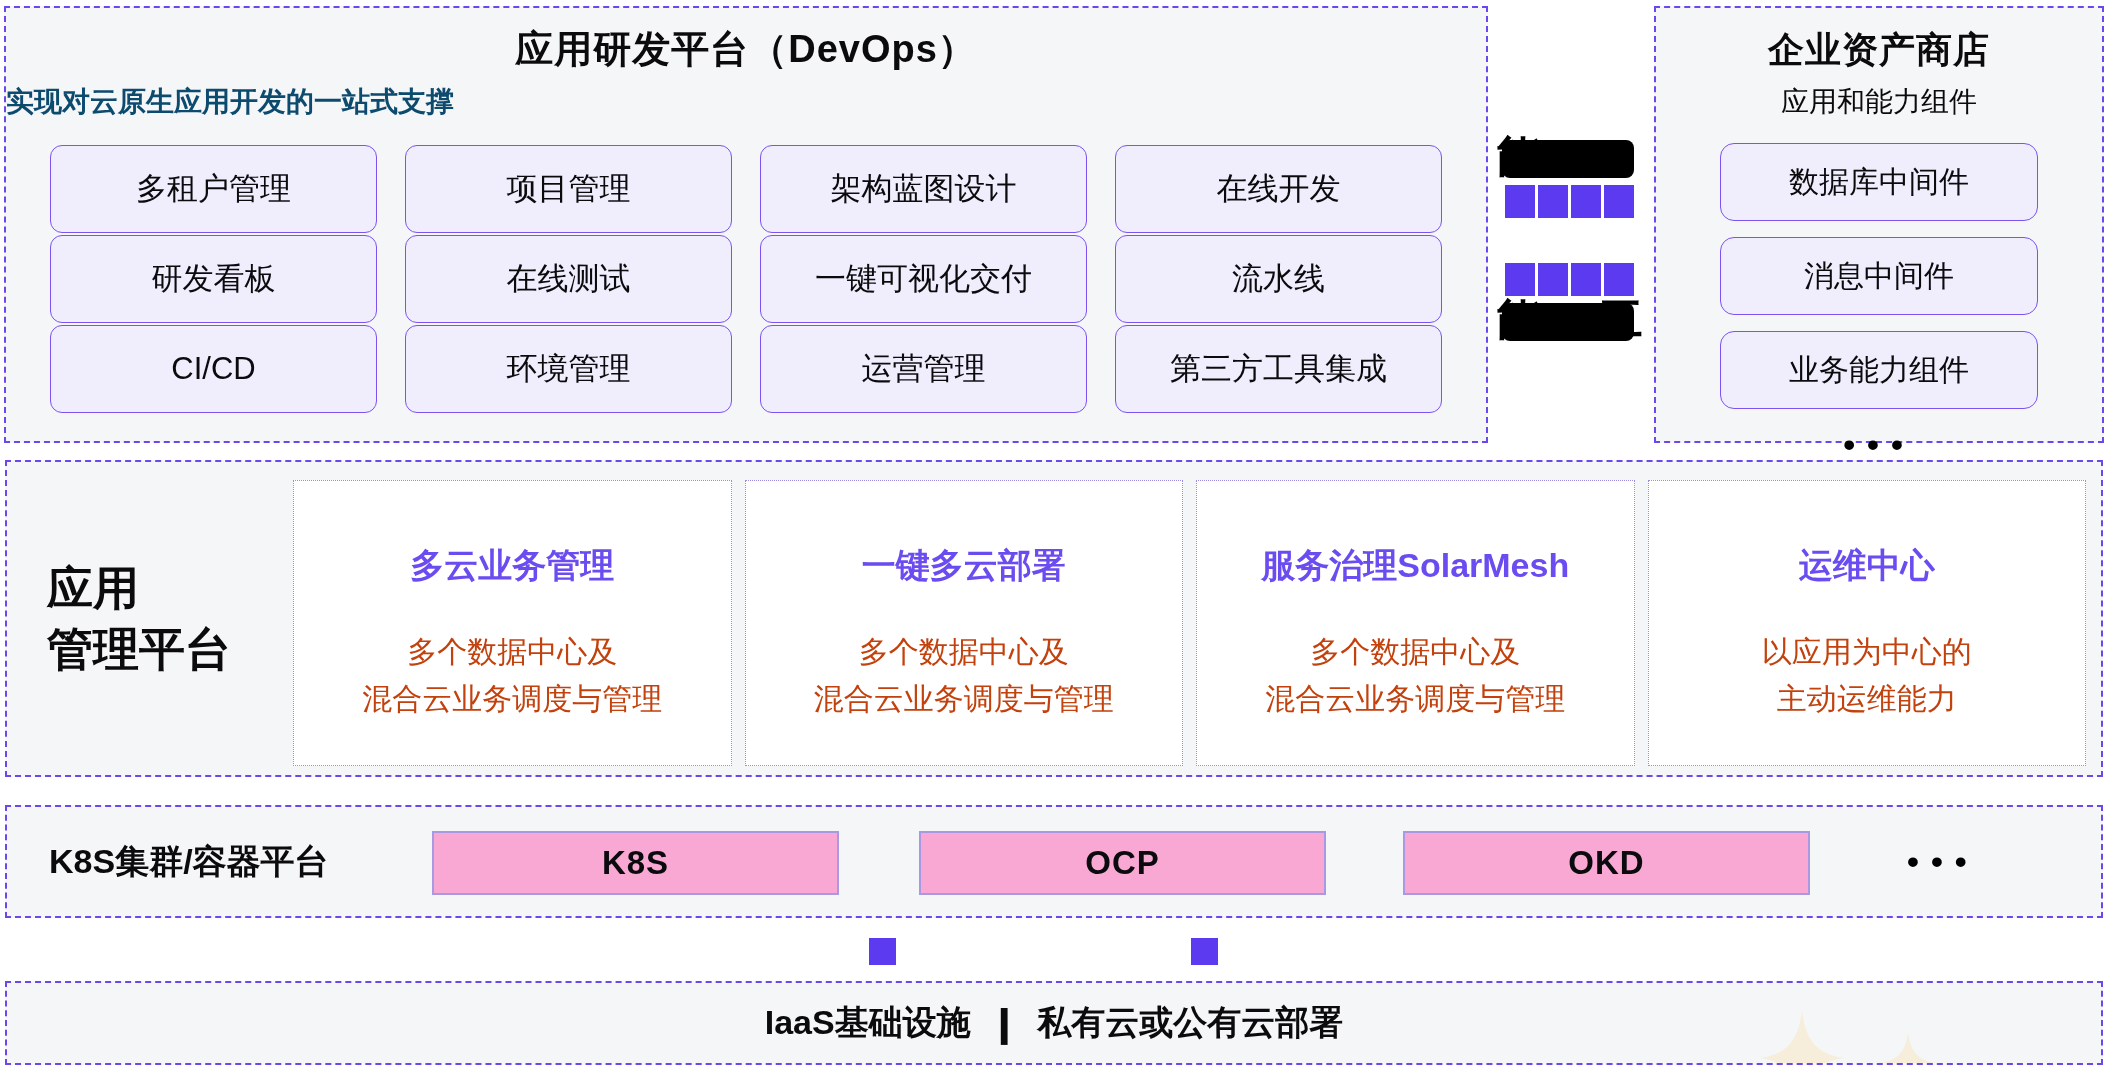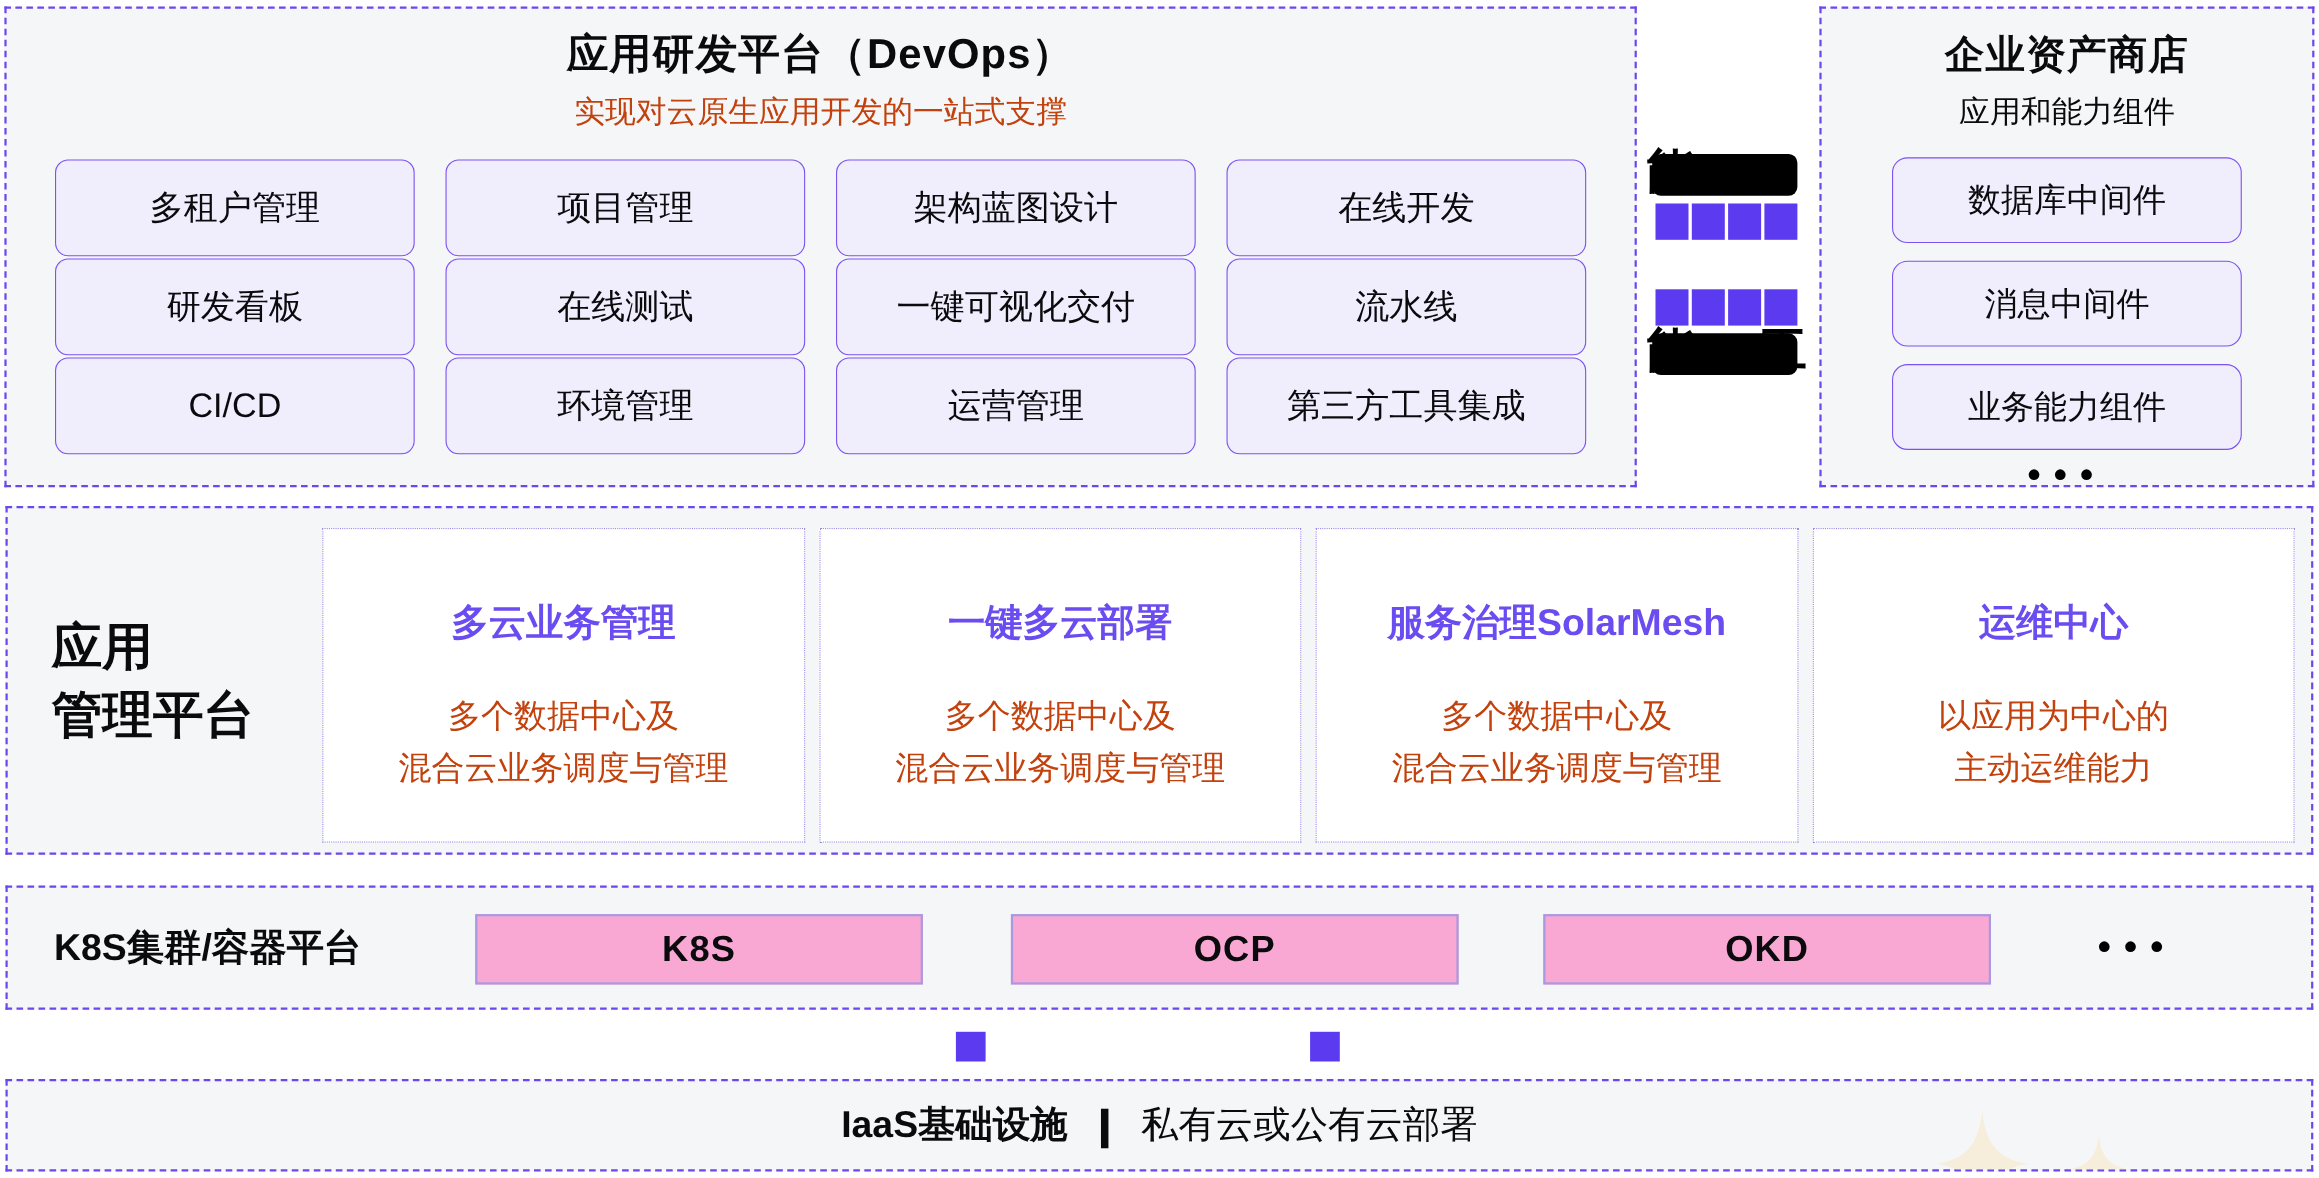--- a/index.html
+++ b/index.html
@@ -5,21 +5,21 @@
   * { margin:0; padding:0; box-sizing:border-box; }
   html,body { background:#ffffff; }
   body { font-family:"Liberation Sans","DejaVu Sans",sans-serif; color:#0b0b0e; }
   .canvas { position:relative; width:2105px; height:1071px; background:#ffffff; overflow:hidden; }
 
   .panel { position:absolute; background:#f5f6f8; border:2px dashed #6c47ee; }
 
   
   .devops { left:4px; top:6px; width:1484px; height:437px; }
   .devops h1 { margin-top:16px; text-align:center; font-size:38px; font-weight:800; letter-spacing:1px; }
-  .devops .sub { margin-top:8px; text-align:center; font-size:28px; font-weight:400; color:#c2410c; }
+  .devops .sub { margin-top:8px; font-size:28px; font-weight:700; color:#0c4a6e; }
   .feature-grid { margin:24px 44px 0 44px; display:grid; grid-template-columns:repeat(4,1fr); gap:2px 28px; }
   .chip { height:88px; background:#f0edfc; border:1.5px solid #7c52f0; border-radius:12px;
           display:flex; align-items:center; justify-content:center; font-size:31px; }
 
   
   .connector { position:absolute; left:1488px; top:6px; width:166px; height:437px; }
   .redact-bar { position:absolute; left:14px; width:132px; height:38px; background:#000; border-radius:8px; }
   .redact-bar .pch { position:absolute; font-size:44px; font-weight:700; color:#000; line-height:38px; }
   .pch.l { left:-5px; top:-2px; }
   .pch.r { right:-9px; top:-2px; }
@@ -27,21 +27,21 @@
   .bar-bottom { top:297px; }
   .sq-row { position:absolute; left:17px; display:flex; gap:3px; }
   .sq-row.r1 { top:179px; }
   .sq-row.r2 { top:257px; }
   .sq { width:30px; height:33px; background:#5b3af0; }
 
   
   .asset { left:1654px; top:6px; width:450px; height:437px; }
   .asset h1 { margin-top:18px; text-align:center; font-size:36px; font-weight:800; letter-spacing:1px; }
   .asset .sub { margin-top:8px; text-align:center; font-size:28px; }
-  .asset-list { margin:22px 64px 4px 64px; display:flex; flex-direction:column; gap:16px; }
+  .asset-list { margin:22px 64px 16px 64px; display:flex; flex-direction:column; gap:16px; }
   .asset-box { height:78px; background:#f0edfc; border:1.5px solid #7c52f0; border-radius:14px;
                display:flex; align-items:center; justify-content:center; font-size:30px; }
   .asset .dots { margin-top:4px; }
 
   .dots { text-align:center; font-size:34px; font-weight:900; letter-spacing:12px; color:#000; }
 
   
   .appmgmt { left:5px; top:460px; width:2098px; height:317px; }
   .appmgmt-label { position:absolute; left:40px; top:0; height:100%; display:flex; flex-direction:column;
                    justify-content:center; font-size:46px; font-weight:800; line-height:1.32; }
@@ -64,21 +64,21 @@
   
   .bridge-sq { position:absolute; width:27px; height:27px; background:#5b3af0; top:938px; }
   .bridge-sq.s1 { left:869px; } .bridge-sq.s2 { left:1191px; }
 
   
   .iaas { left:5px; top:981px; width:2098px; height:84px; overflow:hidden; }
   .iaas-content { position:relative; z-index:2; height:100%; display:flex; align-items:center;
                   justify-content:center; gap:28px; }
   .iaas-label { font-size:34px; font-weight:800; }
   .iaas-sep { font-size:38px; font-weight:700; transform:scaleX(1.4); }
-  .iaas-desc { font-size:34px; font-weight:400; }
+  .iaas-desc { font-size:34px; font-weight:700; }
   .sparkle { position:absolute; z-index:1; }
   .sparkle.big { left:1753px; top:27px; width:84px; height:96px; }
   .sparkle.small { left:1873px; top:49px; width:56px; height:62px; }
 </style>
 </head>
 <body>
 
 <div class="canvas">
 
   <section class="panel devops">

